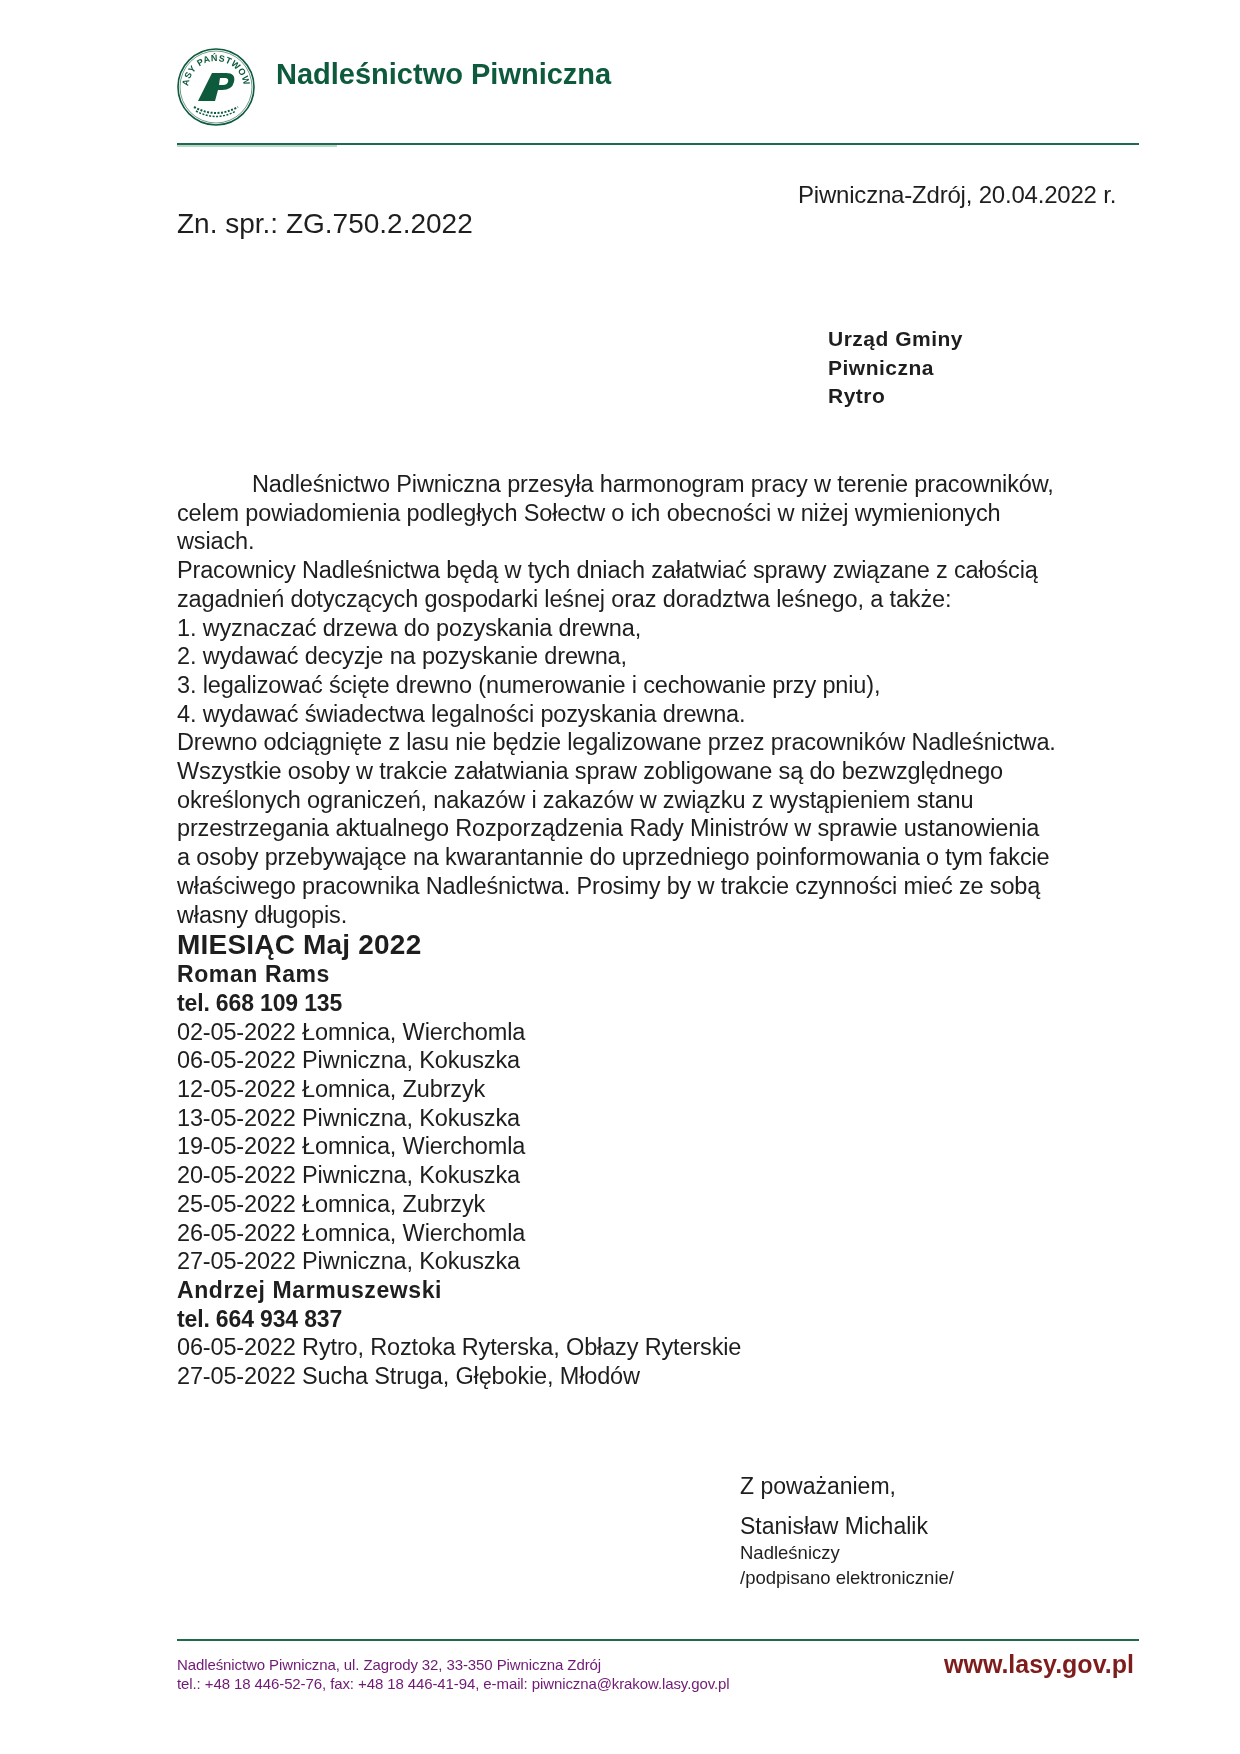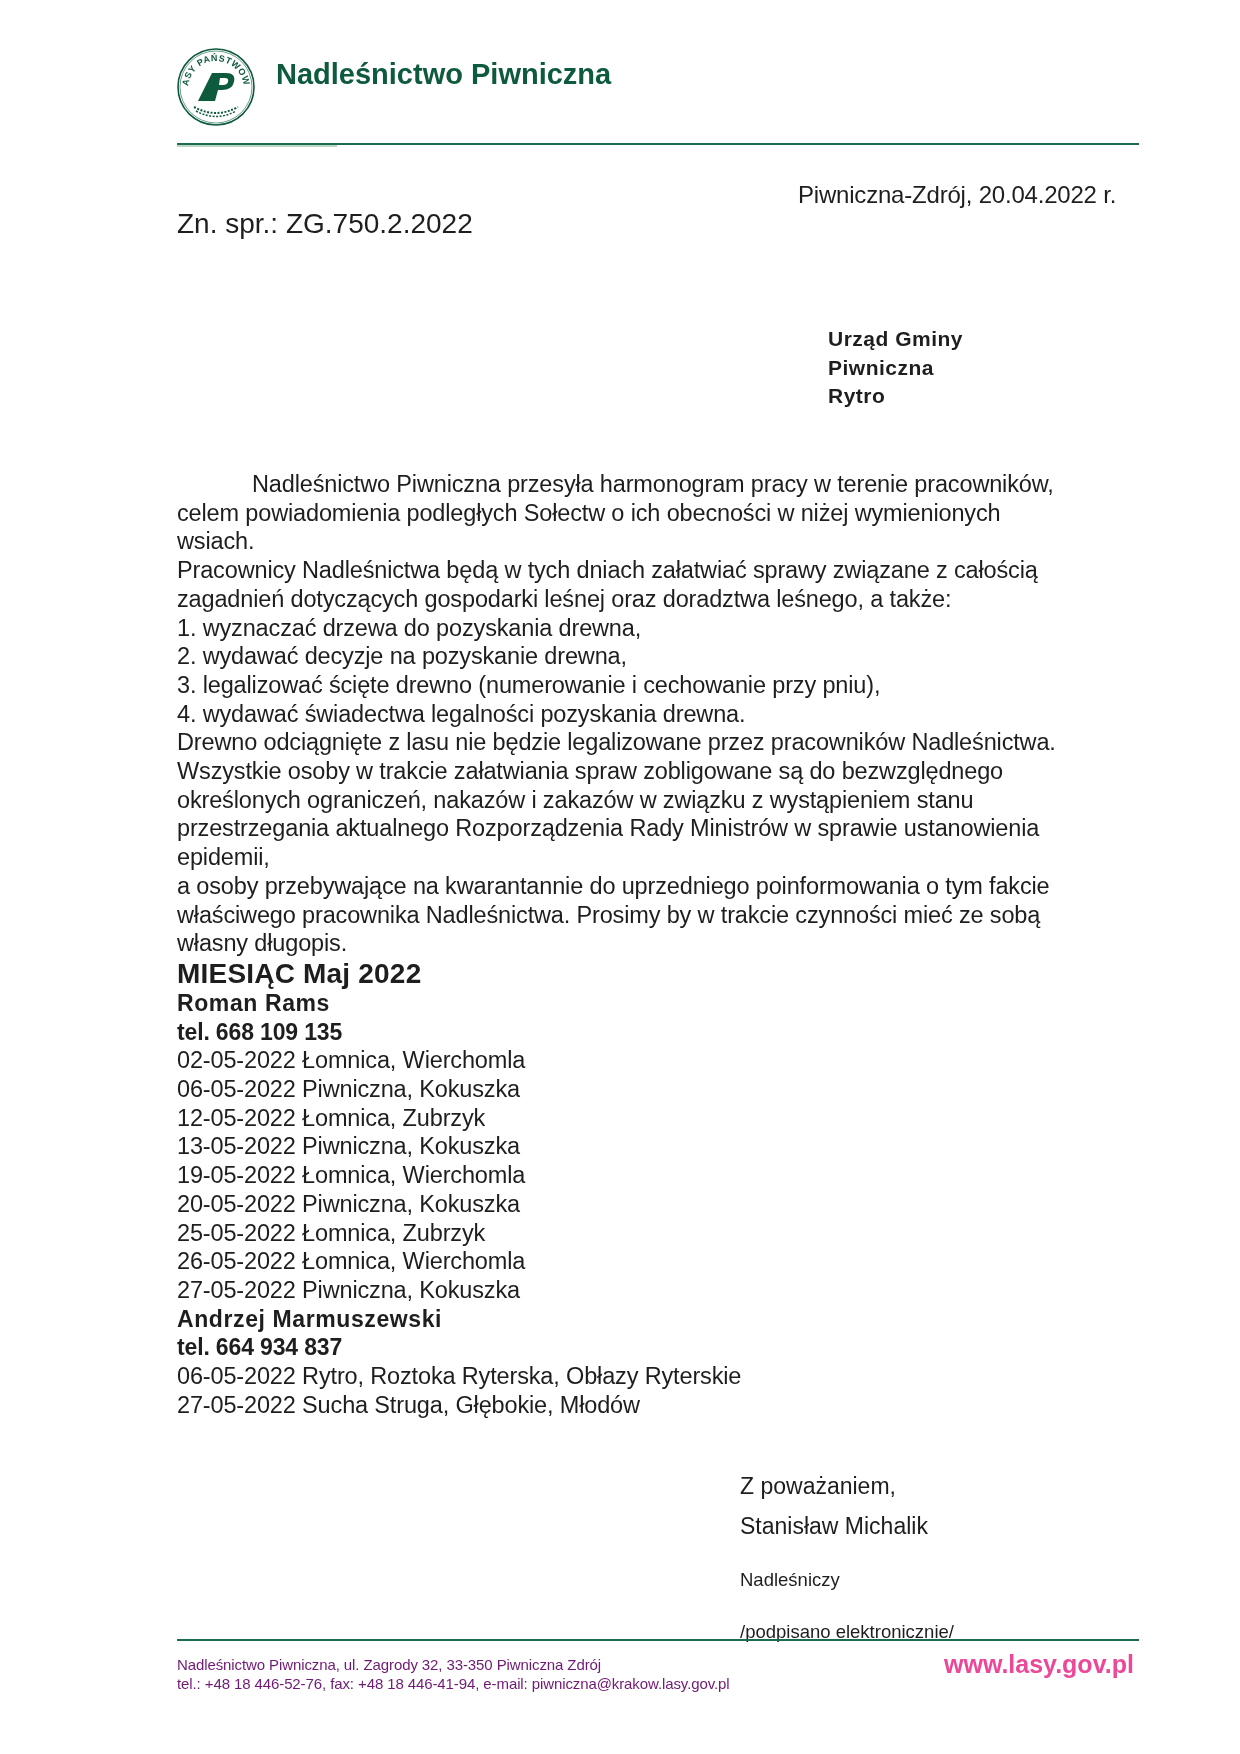--- a/index.html
+++ b/index.html
@@ -16,25 +16,25 @@
   .recipient div { white-space: nowrap; }
   .body { left: 177px; top: 470px; width: 980px; font-size: 23.5px; line-height: 28.7px; letter-spacing: -0.15px; }
   .body .line { white-space: nowrap; }
   .indent { padding-left: 75px; }
   .month { font-size: 28px; font-weight: bold; line-height: 30px; margin-top: 1px; letter-spacing: 0.2px; }
   .person { font-size: 23px; font-weight: bold; letter-spacing: 0.6px; }
   .phone { font-size: 23px; font-weight: bold; }
   .entry { white-space: nowrap; }
   .signature { left: 740px; top: 1460px; }
   .sig-big { font-size: 23px; line-height: 28px; white-space: nowrap; margin-top: 12px; }
-  .sig-small { font-size: 18.5px; line-height: 25px; white-space: nowrap; margin-top: 27px; }
+  .sig-small { font-size: 18.5px; line-height: 25px; white-space: nowrap; }
   .rule-bottom { left: 177px; top: 1639px; width: 962px; height: 2px; background: #1d6a4d; }
   .footer-addr { left: 177px; top: 1655px; font-size: 15px; line-height: 19px; color: #701a75; letter-spacing: -0.1px; }
   .footer-addr div { white-space: nowrap; }
-  .footer-url { left: 944px; top: 1650px; font-size: 25px; font-weight: bold; color: #ec4899; white-space: nowrap; }
+  .footer-url { left: 944px; top: 1650px; font-size: 25px; font-weight: bold; color: #7f1d1d; white-space: nowrap; }
 </style>
 </head>
 <body>
 
 <div class="abs logo">
   <svg width="80" height="80" viewBox="0 0 80 80">
     <defs>
       <path id="arcTop" d="M 12 42 A 28 28 0 0 1 68 42"></path>
     </defs>
     <circle cx="40" cy="40" r="38" fill="none" stroke="#0e5a3c" stroke-width="1.6"></circle>
@@ -69,21 +69,20 @@
   <div class="line">Pracownicy Nadleśnictwa będą w tych dniach załatwiać sprawy związane z całością</div>
   <div class="line">zagadnień dotyczących gospodarki leśnej oraz doradztwa leśnego, a także:</div>
   <div class="line">1. wyznaczać drzewa do pozyskania drewna,</div>
   <div class="line">2. wydawać decyzje na pozyskanie drewna,</div>
   <div class="line">3. legalizować ścięte drewno (numerowanie i cechowanie przy pniu),</div>
   <div class="line">4. wydawać świadectwa legalności pozyskania drewna.</div>
   <div class="line">Drewno odciągnięte z lasu nie będzie legalizowane przez pracowników Nadleśnictwa.</div>
   <div class="line">Wszystkie osoby w trakcie załatwiania spraw zobligowane są do bezwzględnego</div>
   <div class="line">określonych ograniczeń, nakazów i zakazów w związku z wystąpieniem stanu</div>
   <div class="line">przestrzegania aktualnego Rozporządzenia Rady Ministrów w sprawie ustanowienia</div>
-  <div class="line">epidemii,</div>
   <div class="line">a osoby przebywające na kwarantannie do uprzedniego poinformowania o tym fakcie</div>
   <div class="line">właściwego pracownika Nadleśnictwa. Prosimy by w trakcie czynności mieć ze sobą</div>
   <div class="line">własny długopis.</div>
 
   <div class="month">MIESIĄC Maj 2022</div>
 
   <div>
     <div class="person">Roman Rams</div>
     <div class="phone">tel. 668 109 135</div>
     <div class="entry">02-05-2022 Łomnica, Wierchomla</div>

